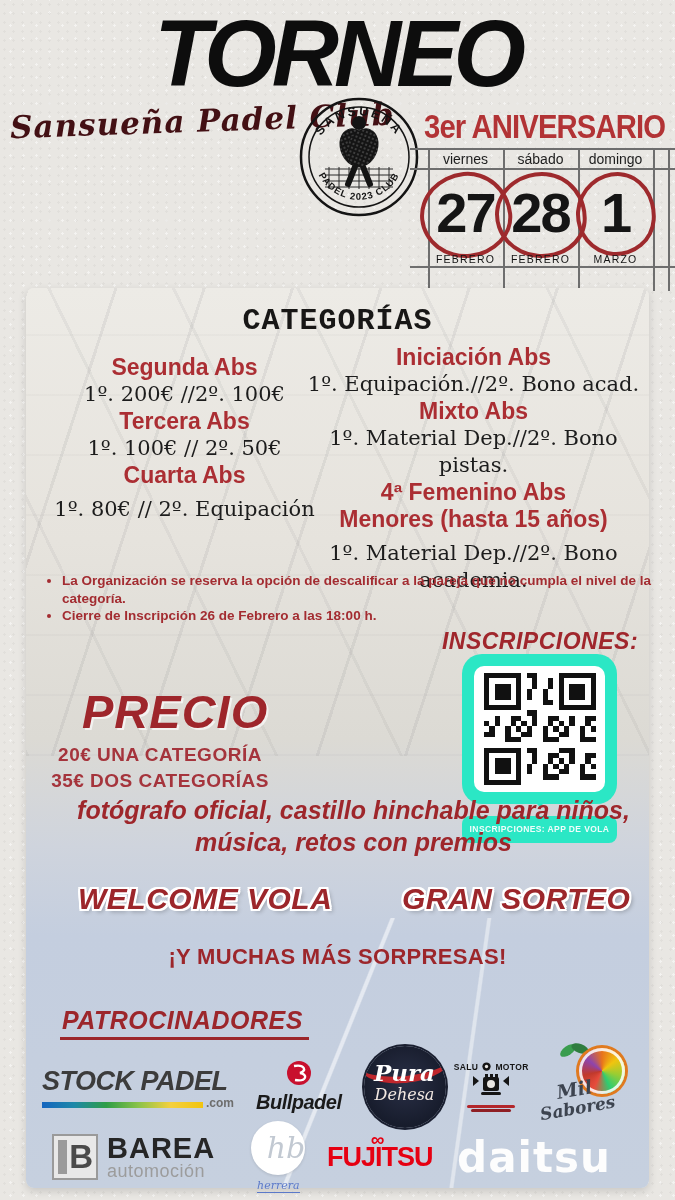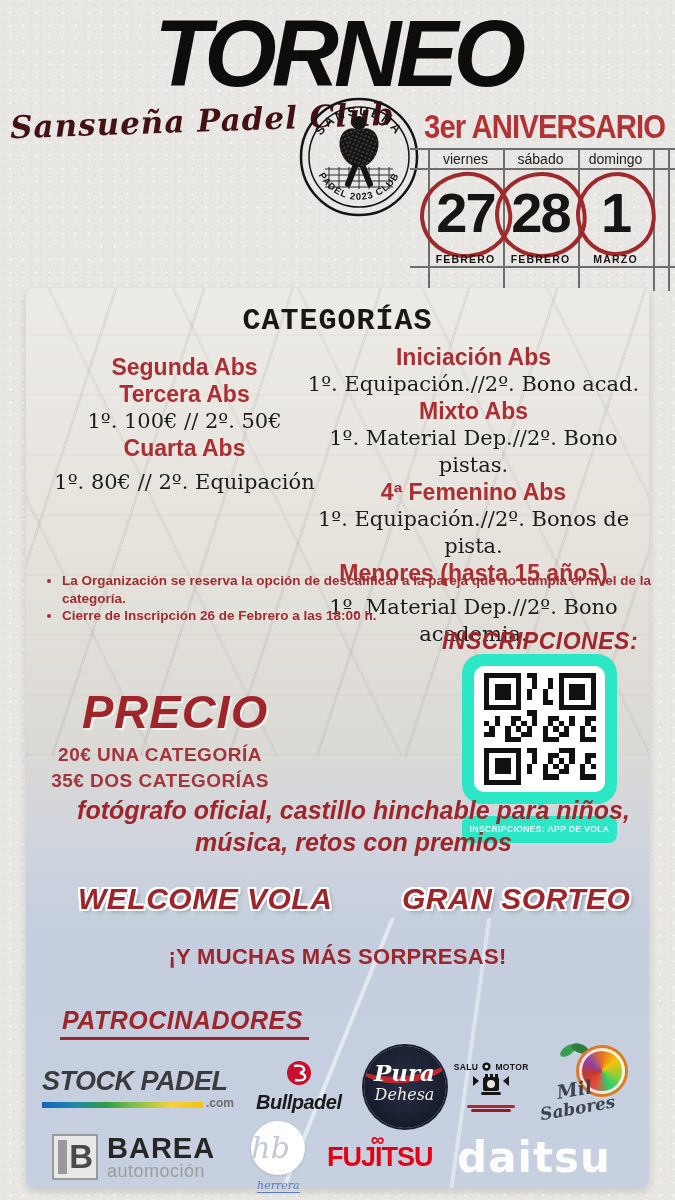--- a/index.html
+++ b/index.html
@@ -38,21 +38,21 @@
   }
 
   
   .calendar{left:410px;top:148px;width:265px;height:143px;}
   .cal-h{position:absolute;left:0;right:0;height:2px;background:#6e6e6e;}
   .cal-v{position:absolute;top:0;bottom:0;width:2px;background:#6e6e6e;}
   .cal-col{position:absolute;top:0;width:75px;height:143px;text-align:center;}
   .cal-wd{position:absolute;top:3px;left:0;right:0;font-size:14px;color:#1d1d1d;}
   .cal-date{position:absolute;top:22px;left:0;right:0;font-size:56px;font-weight:bold;
     color:#151515;line-height:86px;letter-spacing:-2px;}
-  .cal-month{position:absolute;top:105px;left:0;right:0;font-size:10.5px;font-weight:bold;
+  .cal-month{position:absolute;top:105px;left:0;right:0;font-size:10.5px;font-weight:normal;
     letter-spacing:1.2px;color:#141414;}
   .cal-ring{position:absolute;left:50%;top:24px;width:84px;height:78px;
     border:4px solid #9e2a2d;border-radius:52% 48% 50% 50%/50% 54% 46% 50%;
     transform:translateX(-50%) rotate(-6deg);}
   .cal-ring.small{width:72px;height:76px;transform:translateX(-50%) rotate(4deg);}
 
   
   .panel{
     left:26px;top:288px;width:623px;height:900px;border-radius:8px;
     background:linear-gradient(180deg,#edebe6 0%,#e6e3dd 28%,#dcdad4 50%,
@@ -170,21 +170,21 @@
   .ba-icon{width:42px;height:42px;border:2px solid #9a9a9a;background:#e8e8e8;
     position:relative;margin-right:9px;}
   .ba-icon-bar{position:absolute;left:4px;top:4px;bottom:4px;width:9px;background:#9a9a9a;}
   .ba-icon-b{position:absolute;right:3px;top:0;font-size:33px;line-height:42px;
     font-weight:bold;color:#4a4a4a;}
   .ba-name{font-size:29px;line-height:27px;font-weight:bold;color:#262626;letter-spacing:1px;}
   .ba-sub{font-size:18px;line-height:18px;color:#9c9c9c;letter-spacing:.5px;}
 
   .he-logo{width:72px;text-align:center;}
   .he-circle{margin:0 auto;width:54px;height:54px;border-radius:50%;background:#fff;
-    box-shadow:0 1px 3px rgba(0,0,0,.12);display:flex;align-items:center;justify-content:flex-start;}
+    box-shadow:0 1px 3px rgba(0,0,0,.12);display:flex;align-items:center;justify-content:flex-end;}
   .he-mono{font-family:"DejaVu Serif",cursive;font-style:italic;font-size:30px;
     color:#c2c9d2;line-height:30px;}
   .he-name{margin-top:1px;font-family:"DejaVu Serif",cursive;font-style:italic;
     font-size:11px;color:#5b79c9;border-bottom:1px solid #5b79c9;display:inline-block;}
 
   .fj-logo{width:130px;position:relative;text-align:center;}
   .fj-name{font-size:27px;font-weight:bold;color:#e60012;letter-spacing:-1px;}
   .fj-swoosh{position:absolute;top:-13px;left:50%;margin-left:-9px;font-size:19px;
     color:#e60012;font-weight:bold;}
 
@@ -277,33 +277,33 @@
   </div>
 
   <div class="abs panel">
     <div class="panel-beams"></div>
     <div class="panel-court"></div>
 
     <div class="abs cat-heading">CATEGORÍAS</div>
 
     <div class="abs cat-col left">
       <div class="cat-name">Segunda Abs</div>
+      <div class="cat-prize">1º. 200€ //2º. 100€</div>
       <div class="cat-name">Tercera Abs</div>
       <div class="cat-prize">1º. 100€ // 2º. 50€</div>
       <div class="cat-name">Cuarta Abs</div>
       <div class="cat-prize gap-top">1º. 80€ // 2º. Equipación</div>
     </div>
 
     <div class="abs cat-col right">
       <div class="cat-name">Iniciación Abs</div>
       <div class="cat-prize">1º. Equipación.//2º. Bono acad.</div>
       <div class="cat-name">Mixto Abs</div>
       <div class="cat-prize">1º. Material Dep.//2º. Bono pistas.</div>
       <div class="cat-name">4ª Femenino Abs</div>
-      <div class="cat-prize">1º. Equipación.//2º. Bonos de pista.</div>
       <div class="cat-name">Menores (hasta 15 años)</div>
       <div class="cat-prize gap-top">1º. Material Dep.//2º. Bono academia.</div>
     </div>
 
     <ul class="abs notes">
       <li>La Organización se reserva la opción de descalificar a la pareja que no cumpla el nivel de la categoría.</li>
       <li>Cierre de Inscripción 26 de Febrero a las 18:00 h.</li>
     </ul>
 
     <div class="abs insc-heading">INSCRIPCIONES:</div>

